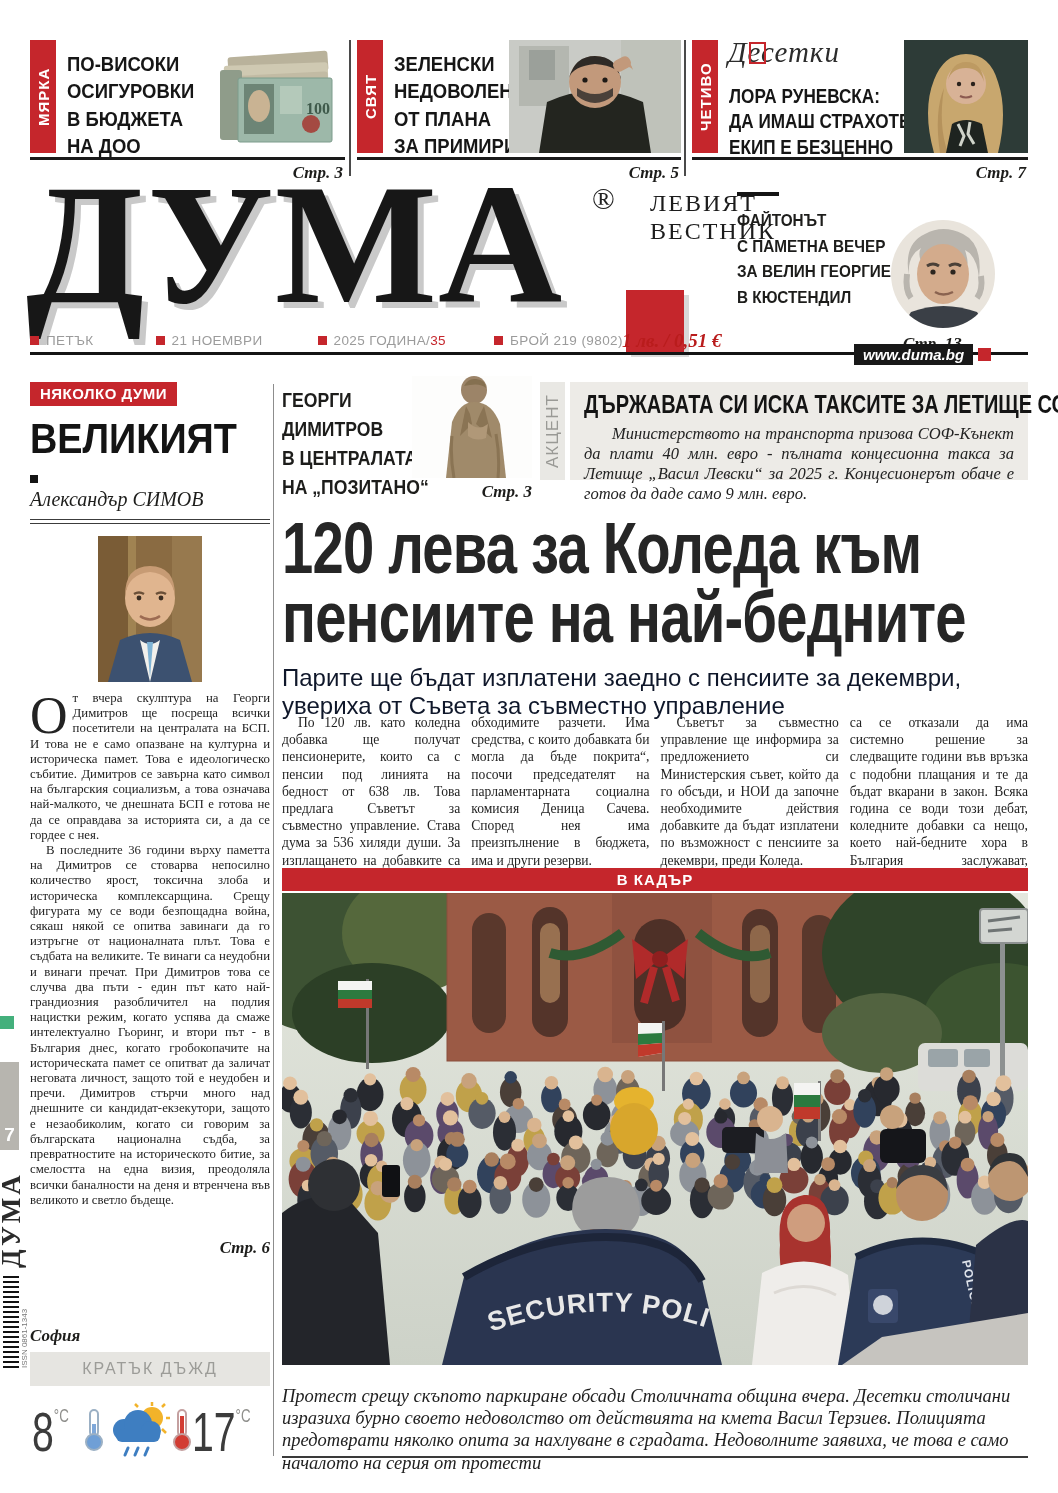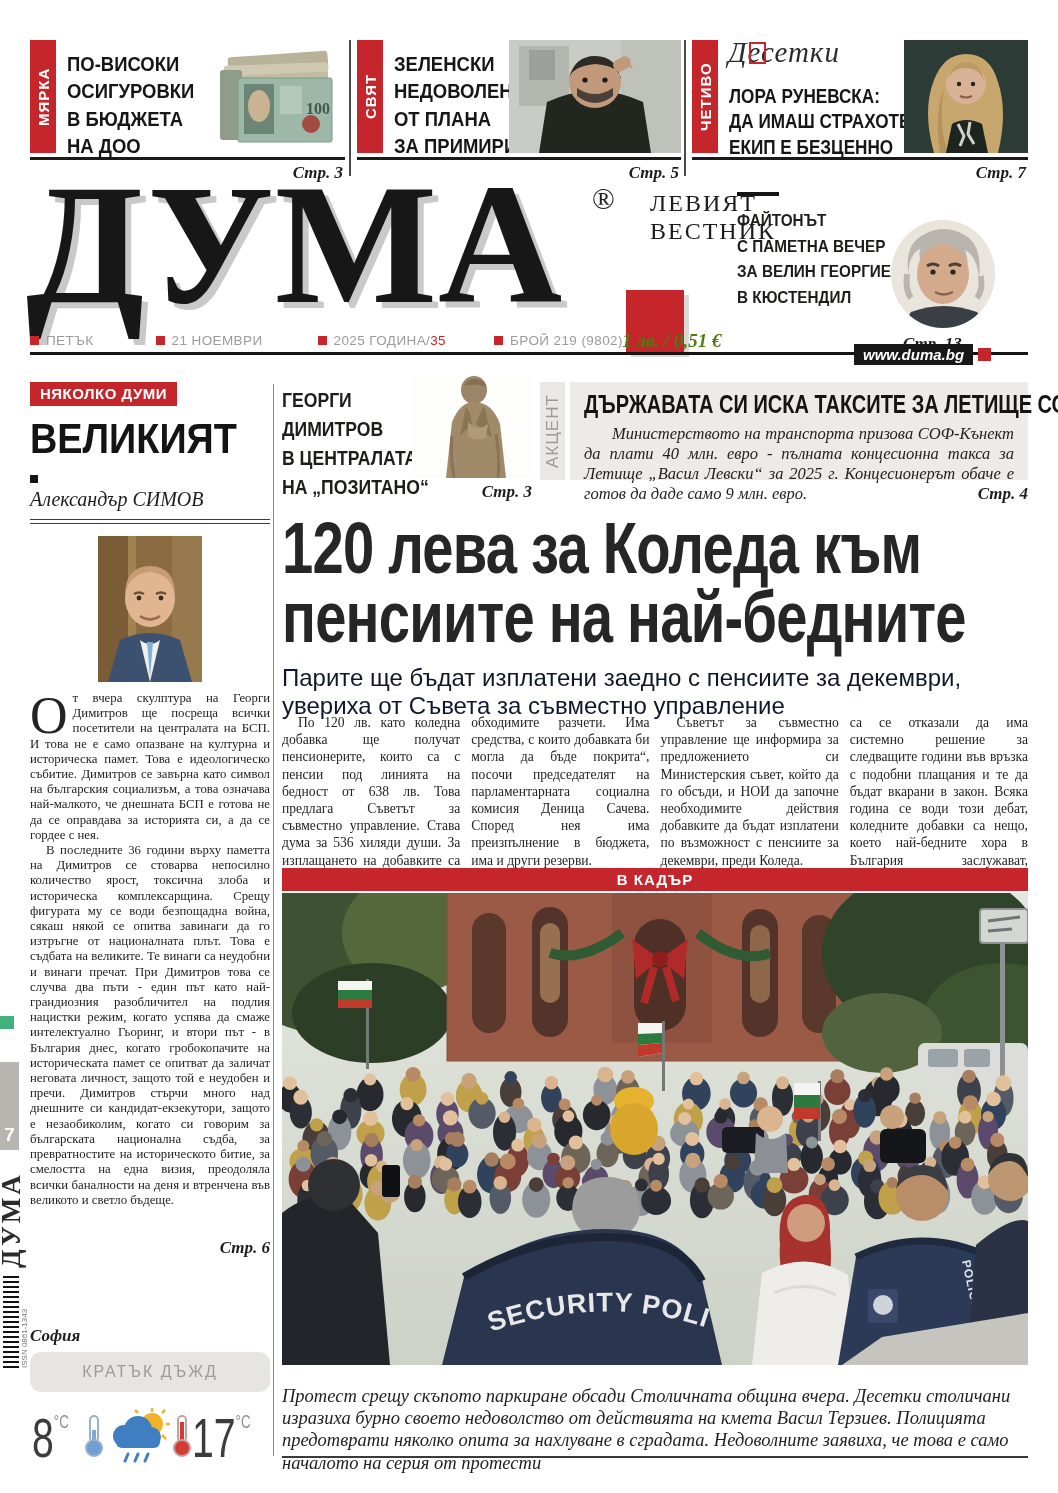--- a/index.html
+++ b/index.html
@@ -46,21 +46,21 @@
                  border-radius:50%; overflow:hidden; }
   .promo-page { position:absolute; left:903px; top:334px; font-weight:bold; font-style:italic; font-size:17px; }
   .promo-underdash { position:absolute; left:918px; top:360px; width:40px; height:4px; background:#141414; }
 
   
   .dateline { position:absolute; left:30px; top:333px; display:flex; align-items:center;
               font-family:"Liberation Sans",sans-serif; font-size:13.5px; color:#9b9b9b; letter-spacing:.4px; }
   .dl-item { display:flex; align-items:center; }
   .dl-sq { width:9px; height:9px; background:var(--red); margin-right:7px; }
   .dl-red { color:var(--red); }
-  .price { position:absolute; left:622px; top:330px; font-weight:bold; font-style:italic; font-size:19px; color:#4d7c0f; }
+  .price { position:absolute; left:622px; top:330px; font-weight:bold; font-style:italic; font-size:19px; color:#b91c1c; }
   .main-rule { position:absolute; left:30px; top:352px; width:998px; height:3px; background:#141414; }
   .site { position:absolute; left:854px; top:344px; display:flex; align-items:center; z-index:3; }
   .site-box { background:#181818; color:#fff; font-family:"Liberation Sans",sans-serif;
               font-weight:bold; font-style:italic; font-size:15px; padding:2px 9px; }
   .site-sq { width:13px; height:13px; background:var(--red); margin-left:5px; }
 
   
   .opinion { position:absolute; left:30px; top:382px; width:240px; }
   .kicker { display:inline-block; background:var(--red); color:#fff; font-family:"Liberation Sans",sans-serif;
             font-weight:bold; font-size:15px; letter-spacing:.5px; padding:3px 10px 4px; }
@@ -118,23 +118,23 @@
   .photo { position:absolute; left:282px; top:893px; width:746px; height:472px; overflow:hidden; background:#cfd3cc; }
   .credit { position:absolute; left:282px; top:1368px; width:746px; text-align:right;
             font-family:"Liberation Sans",sans-serif; font-size:11px; color:#a9a9a5; letter-spacing:.5px; }
   .caption { position:absolute; left:282px; top:1385px; width:746px; font-style:italic;
              font-size:18.5px; line-height:1.2; color:#1f1f1f; }
   .bottom-rule { position:absolute; left:282px; top:1456px; width:746px; height:2px; background:#3a3a3a; }
 
   
   .weather { position:absolute; left:30px; top:1326px; width:240px; }
   .w-city { font-weight:bold; font-style:italic; font-size:17px; }
-  .w-bar { margin-top:6px; height:40px; background:#e6e5e1; color:#9c9c98;
+  .w-bar { margin-top:6px; height:34px; background:#e6e5e1; color:#9c9c98;
            font-family:"Liberation Sans",sans-serif; font-size:16px; letter-spacing:2px;
-           display:flex; align-items:center; justify-content:center;border-radius:11px; }
+           display:flex; align-items:center; justify-content:center; }
   .w-row { margin-top:16px; display:flex; align-items:center; justify-content:space-between; padding:0 2px; }
   .w-temp { font-family:"Liberation Sans",sans-serif; font-size:56px; color:#3c3c3c; line-height:1;
             transform:scaleX(.7); transform-origin:left bottom; display:flex; }
   .w-temp .unit { font-size:19px; color:#8f8f8c; margin-top:2px; }
 
   
   .sp-green { position:absolute; left:0; top:1016px; width:14px; height:13px; background:#44b07c; }
   .sp-pagebox { position:absolute; left:0; top:1062px; width:19px; height:88px; background:#b7b5af;
                 color:#fff; font-family:"Liberation Sans",sans-serif; font-weight:bold; font-size:19px;
                 display:flex; align-items:flex-end; justify-content:center; padding-bottom:4px; }
@@ -348,21 +348,20 @@
       <path d="M40,60 Q38,80 42,102 M84,58 Q88,80 86,102" stroke="#8a7454" stroke-width="3" fill="none"></path>
     </svg>
   </div>
   <div class="dim-page">Стр. 3</div>
 
   <div class="ak-tab sans">АКЦЕНТ</div>
   <div class="ak-box">
     <div class="ak-title">ДЪРЖАВАТА СИ ИСКА ТАКСИТЕ ЗА ЛЕТИЩЕ СОФИЯ</div>
     <div class="ak-sum">Министерството на транспорта призова СОФ-Кънект да плати 40 млн. евро - пълната концесионна такса за Летище „Васил Левски“ за 2025 г. Концесионерът обаче е готов да даде само 9 млн. евро.</div>
   </div>
-  <div class="ak-page">Стр. 4</div>
 
   <div class="main">
     <div class="headline">
       <div>120 лева за Коледа към</div>
       <div>пенсиите на най-бедните</div>
     </div>
     <div class="deck">Парите ще бъдат изплатени заедно с пенсиите за декември, увериха от Съвета за съвместно управление</div>
     <div class="cols" lang="bg">
       <div class="col">
         <p class="ind">По 120 лв. като коледна добавка ще получат пенсионерите, които са с пенсии под линията на бедност от 638 лв. Това предлага Съветът за съвместно управление. Става дума за 536 хиляди души. За изплащането на добавките са необходими около 64 млн. лв.</p>

